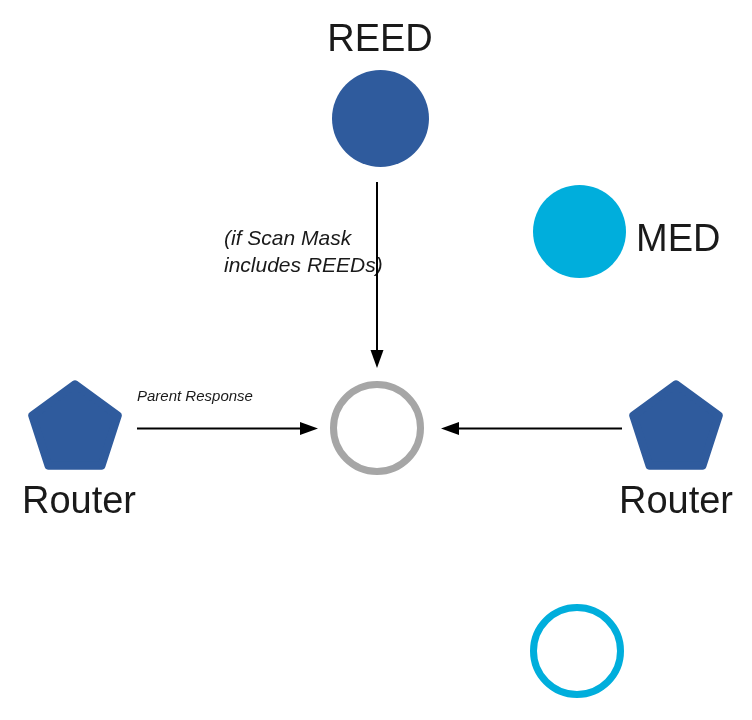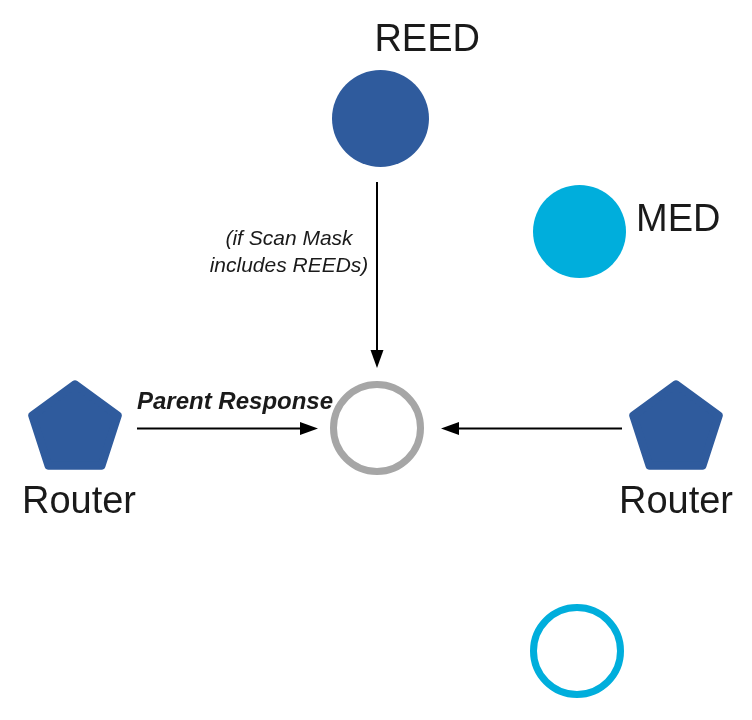--- a/index.html
+++ b/index.html
@@ -73,29 +73,29 @@
   }
   .arrow-overlay polygon {
     fill: var(--arrow-black, #000000);
   }
 </style>
 </head>
 <body>
 
 <div class="canvas">
 
-  <div class="node-label centered" style="left: 280px; top: 18px; width: 200px; text-align: right;">REED</div>
+  <div class="node-label centered" style="left: 280px; top: 18px; width: 200px;">REED</div>
   <div class="circle filled-blue" style="left: 332px; top: 70px; width: 97px; height: 97px;"></div>
 
   <div class="circle filled-cyan" style="left: 533px; top: 185px; width: 93px; height: 93px;"></div>
-  <div class="node-label" style="left: 636px; top: 198px;">MED</div>
+  <div class="node-label" style="left: 636px; top: 218px;">MED</div>
 
-  <div class="annotation" style="left: 204px; top: 224px; width: 170px; font-size: 21px; line-height: 27px; text-align: center;">(if Scan Mask includes REEDs)</div>
+  <div class="annotation" style="left: 224px; top: 224px; width: 170px; font-size: 21px; line-height: 27px; text-align: left;">(if Scan Mask includes REEDs)</div>
 
-  <div class="annotation" style="left: 137px; top: 387px; font-size: 24px; white-space: nowrap; font-weight: bold;">Parent Response</div>
+  <div class="annotation" style="left: 137px; top: 387px; font-size: 15px; white-space: nowrap;">Parent Response</div>
 
   <div class="circle ring-gray" style="left: 330px; top: 381px; width: 94px; height: 94px;"></div>
 
   <svg class="pentagon-svg" style="left: 27px; top: 380px;" width="96" height="92" viewBox="0 0 96 92" aria-hidden="true">
     <polygon points="48,4.3 90.8,35.4 74.5,85.7 21.5,85.7 5.2,35.4"></polygon>
   </svg>
   <div class="node-label centered" style="left: -6px; top: 480px; width: 170px;">Router</div>
 
   <svg class="pentagon-svg" style="left: 628px; top: 380px;" width="96" height="92" viewBox="0 0 96 92" aria-hidden="true">
     <polygon points="48,4.3 90.8,35.4 74.5,85.7 21.5,85.7 5.2,35.4"></polygon>

